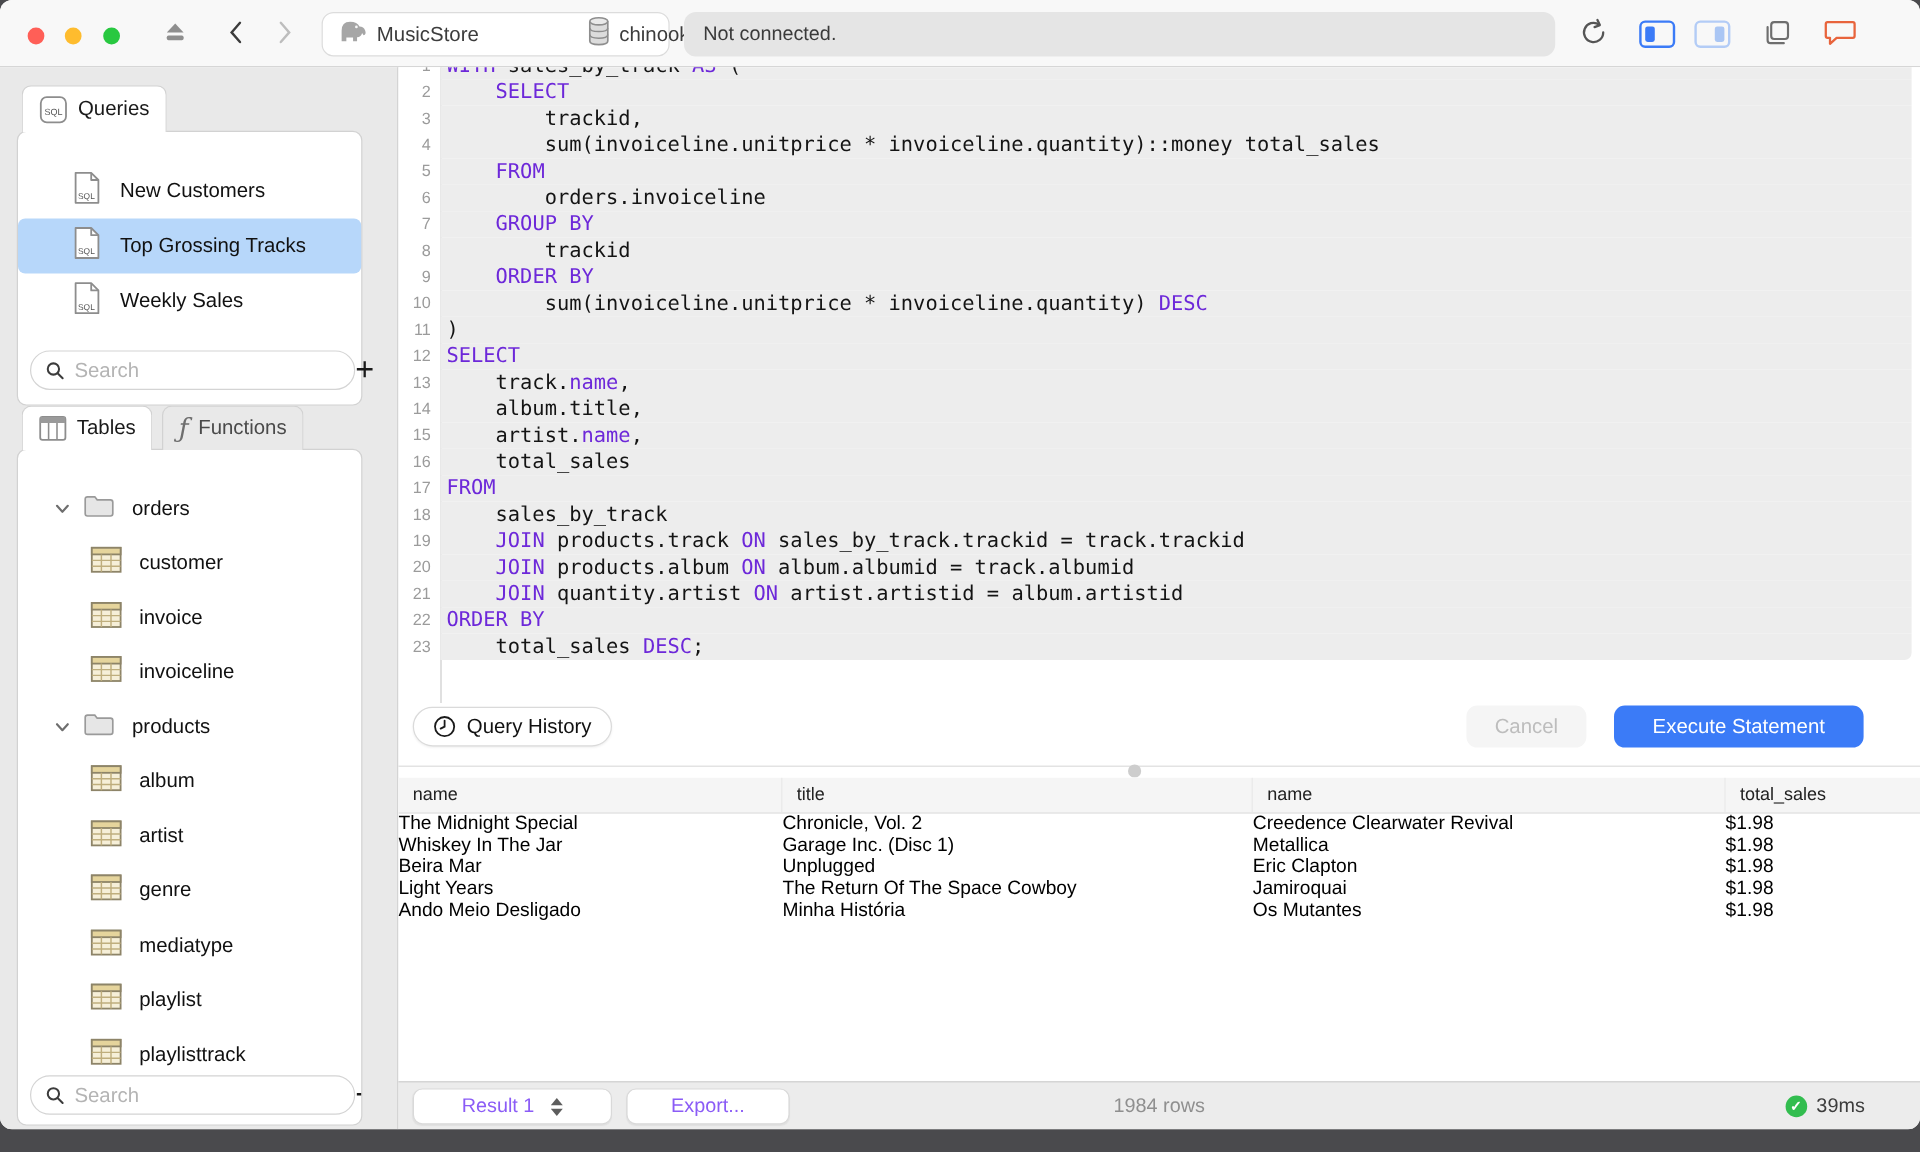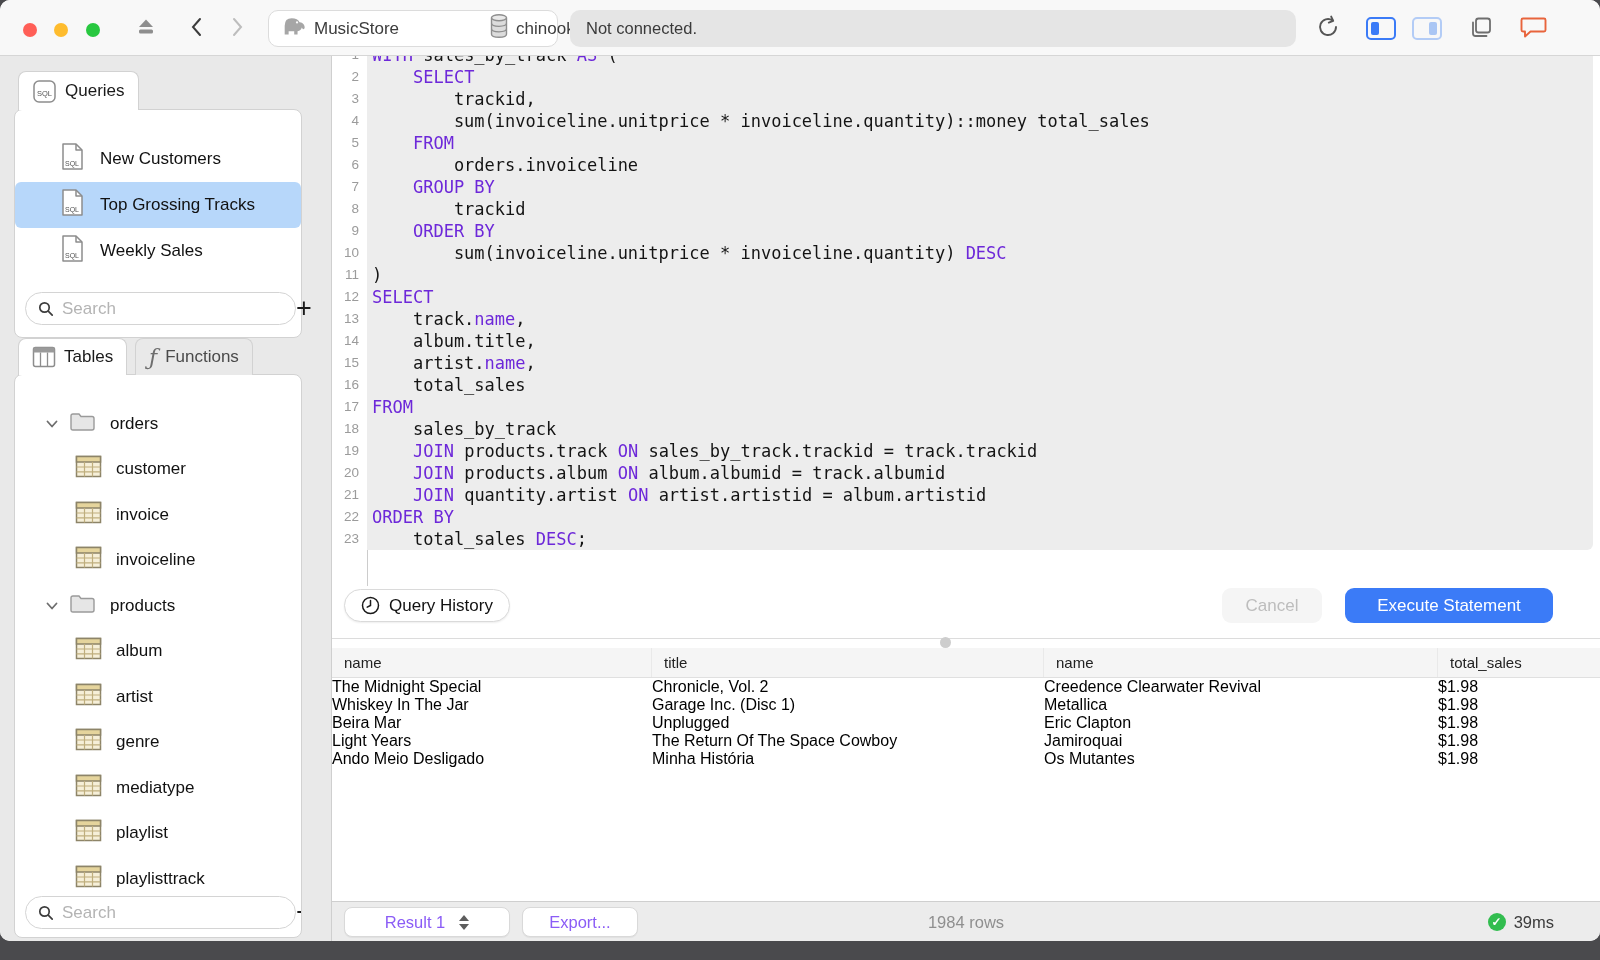--- a/index.html
+++ b/index.html
@@ -102,21 +102,21 @@
                   padding-left:12px; border-right:1px solid #e9e9e9; }
   .r-head .cell:last-child, .r-body .cell:last-child { border-right:none; }
 
   
   .bottombar { position:absolute; left:332px; top:901px; right:0; height:40px;
                background:#ececec; border-top:1px solid #cfcfcf; }
   .bb-btn { position:absolute; top:5px; height:30px; background:#fff; border:1px solid #d9d9d9;
             border-radius:8px; box-shadow:0 1px 1px rgba(0,0,0,.05); display:flex;
             align-items:center; justify-content:center; font-size:16.5px; color:#8b5cf6; }
   #result-select { left:12px; width:166px; gap:14px; }
-  #export-btn { left:190px; width:116px; }
+  #export-btn { left:190px; width:136px; }
   .stepper { display:flex; flex-direction:column; gap:3px; }
   .stepper .up { width:0; height:0; border-left:5px solid transparent; border-right:5px solid transparent;
                  border-bottom:6px solid #5d5d5d; }
   .stepper .dn { width:0; height:0; border-left:5px solid transparent; border-right:5px solid transparent;
                  border-top:6px solid #5d5d5d; }
   .rowcount { position:absolute; left:0; right:0; top:0; height:40px; display:flex;
               align-items:center; justify-content:center; font-size:16.5px; color:#8f8f8f; }
   .timing { position:absolute; right:46px; top:0; height:40px; display:flex; align-items:center; gap:8px;
             font-size:16.5px; color:#3c3c3c; }
   .checkcircle { width:18px; height:18px; border-radius:50%; background:#32bd4f; color:#fff;

